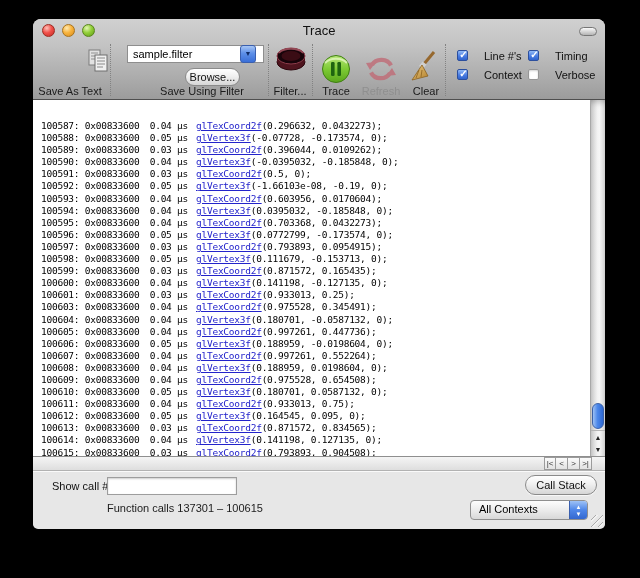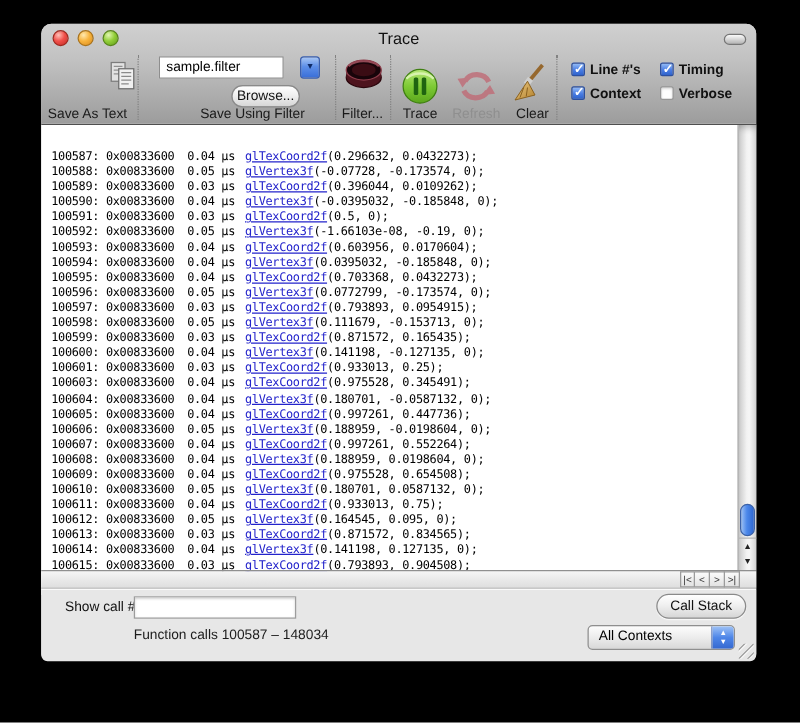--- a/index.html
+++ b/index.html
@@ -21,41 +21,41 @@
   .tl.green{left:49px;background:radial-gradient(circle at 35% 28%,#e2f6b2 0%,#93cf3a 45%,#5f9c16 100%);border:1px solid #59851c;}
   .tl{box-sizing:border-box;}
   .pill{position:absolute;right:8px;top:8px;width:18px;height:9px;border-radius:5px;
         background:linear-gradient(180deg,#fafafa,#b4b4b4);border:1px solid #767676;box-sizing:border-box;}
   .toolbar{position:absolute;left:0;top:22px;right:0;height:58px;font-size:11px;color:#1a1a1a;}
   .sep{position:absolute;top:3px;height:52px;width:0;border-left:1px dotted #828282;}
   .tb-label{position:absolute;top:44px;height:12px;line-height:12px;text-align:center;white-space:nowrap;}
   .tb-icon-btn{position:absolute;}
   
   .combo{position:absolute;left:94px;top:4px;width:129px;height:18px;}
-  .combo-field{position:absolute;left:0;top:0;width:100px;height:18px;background:#fff;
+  .combo-field{position:absolute;left:0;top:0;width:137px;height:18px;background:#fff;
                border:1px solid #8e8e8e;box-sizing:border-box;font-size:11px;font-weight:500;
                line-height:16px;padding-left:5px;color:#000;white-space:nowrap;overflow:hidden;}
   .combo-btn{position:absolute;right:0;top:0;width:16px;height:18px;border-radius:3px;
              background:linear-gradient(180deg,#a8c6f4 0%,#5d8fe8 45%,#3a6fd8 100%);
              border:1px solid #3a5fae;box-sizing:border-box;text-align:center;}
   .combo-btn span{font-size:7px;line-height:16px;color:#0e2a66;}
   .aqua-btn{background:linear-gradient(180deg,#ffffff 0%,#f0f0f0 45%,#d6d6d6 100%);
             border:1px solid #8a8a8a;border-radius:9px;box-sizing:border-box;
             font-size:11px;color:#111;text-align:center;}
   .btn-open{position:absolute;left:95px;top:27px;width:48px;height:30px;line-height:16px;margin-top:36px;}
   .btn-browse{position:absolute;left:152px;top:27px;width:55px;height:18px;line-height:16px;}
   
   .cb-row{position:absolute;display:flex;align-items:center;gap:4px;height:13px;}
   .cb{width:11px;height:11px;border-radius:2px;box-sizing:border-box;position:relative;flex:none;}
   .cb.checked{background:linear-gradient(180deg,#93bbf6 0%,#4a7de4 55%,#2f63cc 100%);border:1px solid #2c4f9e;}
   .cb:not(.checked){background:#fff;border:1px solid #969696;box-shadow:inset 0 1px 2px rgba(0,0,0,.18);}
   .cb .mark{display:none;position:absolute;left:0;top:-2px;width:11px;text-align:center;
             font-size:10px;font-weight:bold;color:#fff;}
   .cb.checked .mark{display:block;}
-  .cb-label{font-size:11px;font-weight:700;color:#111;white-space:nowrap;}
+  .cb-label{font-size:11px;font-weight:400;color:#111;white-space:nowrap;margin-left:12px;}
   
   .list{position:absolute;left:0;top:81px;width:557px;height:356px;background:#fff;
         overflow:hidden;font-family:"DejaVu Sans Mono","Liberation Mono",monospace;
         font-size:9.5px;letter-spacing:-0.25px;color:#000;}
   .trace-row{height:12.1px;line-height:12.1px;white-space:nowrap;padding-left:8px;}
   .c-prefix{display:inline-block;width:100px;}
   .c-time{display:inline-block;width:47px;text-align:right;margin-right:8px;}
   .c-func{color:#2323cb;text-decoration:underline;cursor:pointer;}
   .c-args{color:#000;}
   
@@ -287,21 +287,21 @@
       <div class="pager-btn">|&lt;</div>
       <div class="pager-btn">&lt;</div>
       <div class="pager-btn">&gt;</div>
       <div class="pager-btn">&gt;|</div>
     </div>
   </div>
 
   <div class="footer">
     <div class="showcall-label">Show call #:</div>
     <input class="call-input" type="text" value="" style="">
-    <div class="range-text">Function calls 100587 – 148034</div>
+    <div class="range-text">Function calls 137301 – 100615</div>
     <div class="aqua-btn btn-callstack">Call Stack</div>
     <div class="popup">
       <div class="popup-text">All Contexts</div>
       <div class="popup-stepper">
         <span class="pa pa-up">▲</span>
         <span class="pa pa-down">▼</span>
       </div>
     </div>
     <div class="grip"></div>
   </div>

